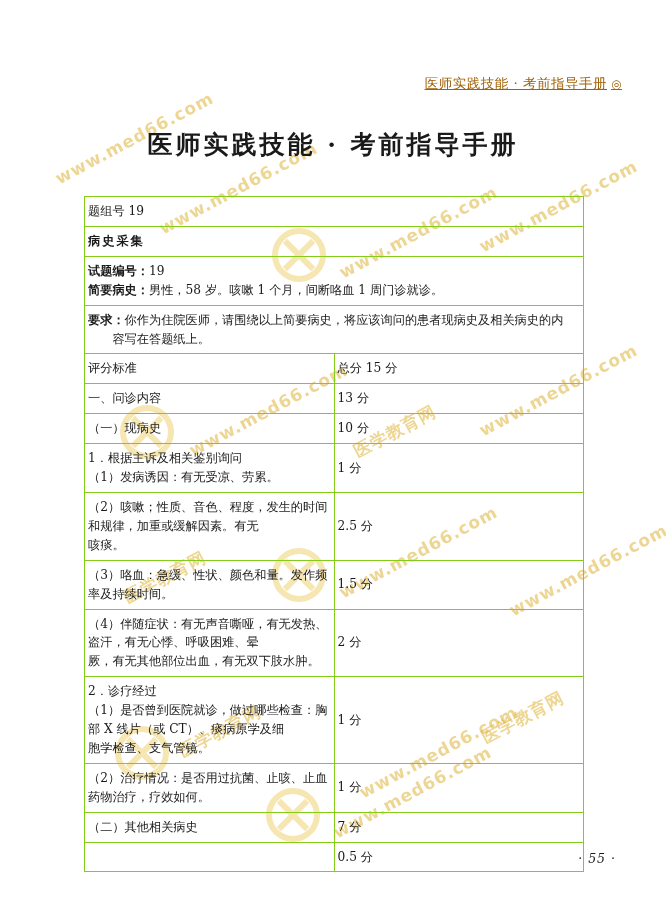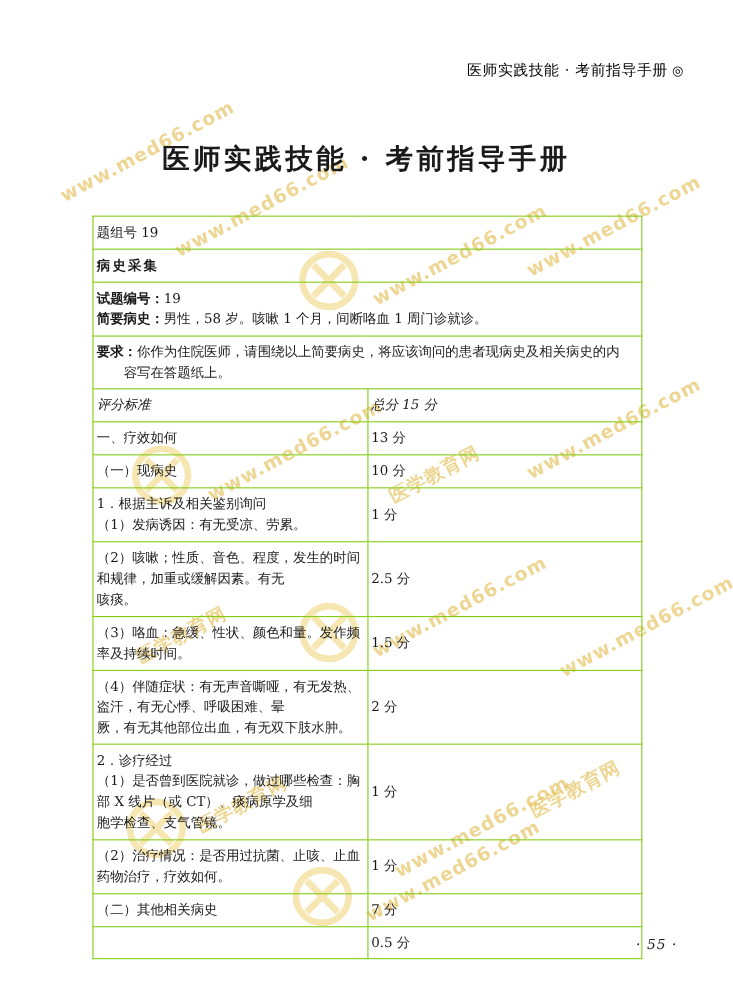--- a/index.html
+++ b/index.html
@@ -61,26 +61,27 @@
     height: 6px;
     background: #f2d98a;
     transform-origin: center;
   }
   .wm-mark::before { transform: translate(-50%,-50%) rotate(45deg); }
   .wm-mark::after  { transform: translate(-50%,-50%) rotate(-45deg); }
 
   
   .runhead {
     position: absolute;
-    top: 55px;
+    top: 75px;
     right: 44px;
     font-size: 13.5px;
     letter-spacing: 0.5px;
-    color: #000000;
-    z-index: 10;
+    color: #a16207;
+    z-index: 10;
+    text-decoration: underline;
   }
   .runhead .diamond {
     font-size: 12px;
     margin-left: 4px;
   }
 
   .doc-title {
     position: absolute;
     top: 128px;
     left: 0;
@@ -137,21 +138,21 @@
   }
   .cell-block .ln { display: block; }
   .cell-req {
     font-size: 12.3px;
     line-height: 1.85;
     padding: 8px 8px 9px 8px;
     text-indent: 0;
   }
   .cell-req .indent2 { display:block; text-indent: 2em; }
   .b { font-weight: bold; }
-  .row-head td { font-size: 12.4px; font-style: italic; }
+  .row-head td { font-size: 12.4px; }
   .two-line { line-height: 1.65; }
   .sub { display:block; }
 
   
   .pagenum {
     position: absolute;
     bottom: 48px;
     right: 50px;
     font-size: 12.5px;
     letter-spacing: 1px;
@@ -218,21 +219,21 @@
           </td>
         </tr>
         <tr class="row-head">
           <td>评分标准</td>
           <td class="col-score">总分 15 分</td>
         </tr>
       </tbody>
       <tbody id="rows-body">
           <tr>
             <td class="two-line">
-              <span class="sub">一、疗效如何</span>
+              <span class="sub">一、问诊内容</span>
             </td>
             <td class="col-score">13 分</td>
           </tr>
           <tr>
             <td class="two-line">
               <span class="sub">（一）现病史</span>
             </td>
             <td class="col-score">10 分</td>
           </tr>
           <tr>

